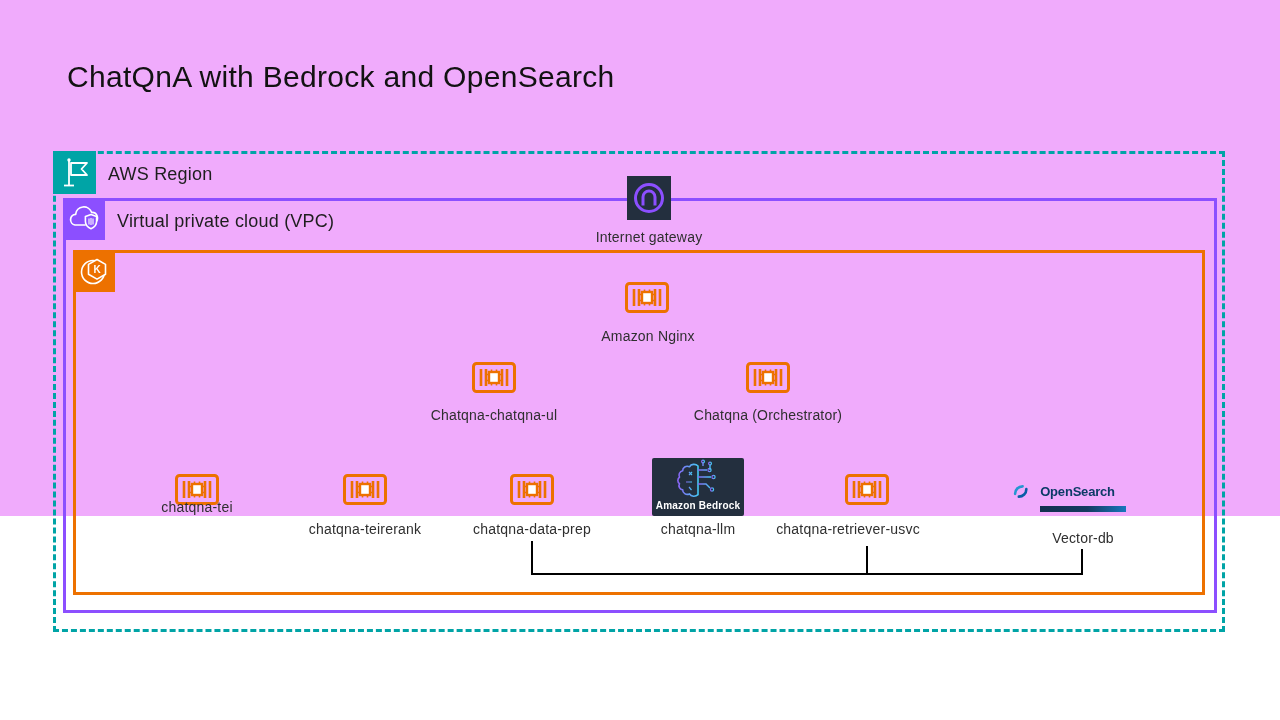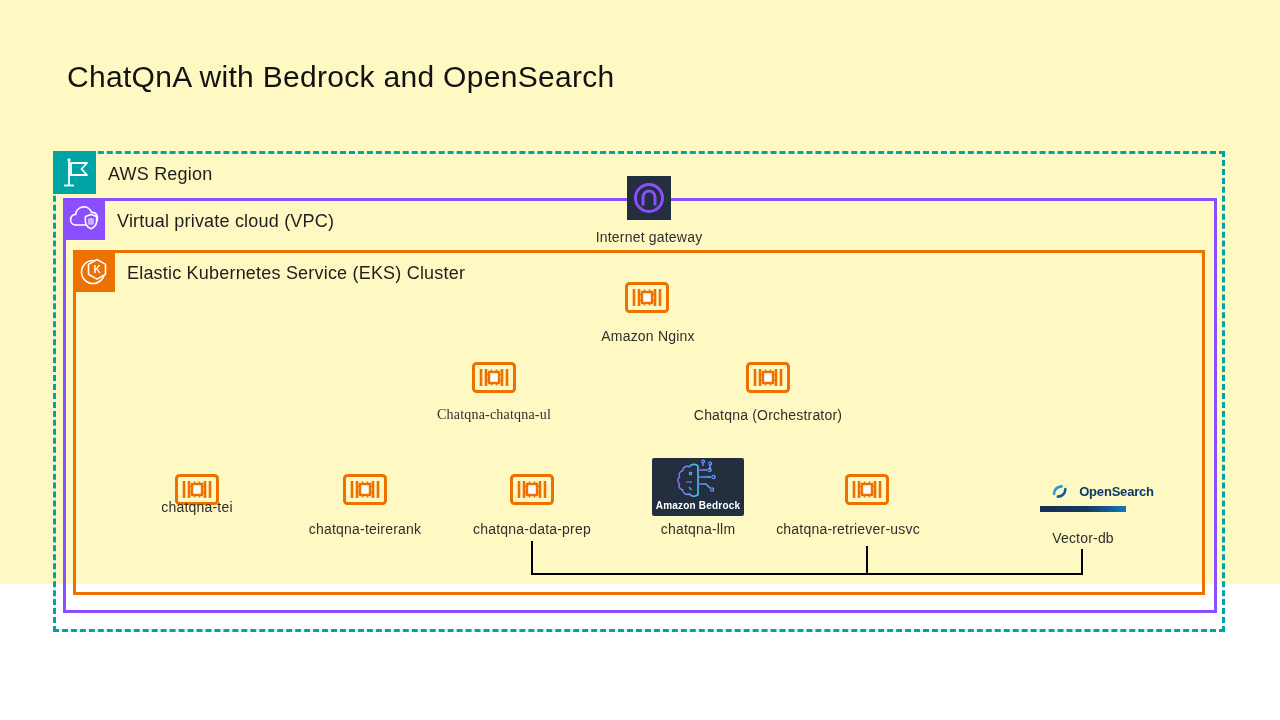--- a/index.html
+++ b/index.html
@@ -1,17 +1,17 @@
 <!DOCTYPE html>
 <html><head>
 <meta charset="utf-8">
 <style>
   * { margin:0; padding:0; box-sizing:border-box; }
   html,body { width:1280px; height:720px; background:#ffffff; font-family:"Liberation Sans", sans-serif; overflow:hidden; }
-  .canvas { position:relative; width:1280px; height:584px; background:#fef9c3; }
+  .canvas { position:relative; width:1280px; height:516px; background:#f0abfc; }
 
   .page-title { position:absolute; left:67px; top:60px; font-size:30px; font-weight:400; letter-spacing:.3px; color:#121212; }
 
   
   .box { position:absolute; background:transparent; }
   .region-box { left:53px; top:151px; width:1172px; height:481px; border:3px dashed #00A4A6; }
   .vpc-box    { left:63px; top:198px; width:1154px; height:415px; border:3px solid #8C4FFF; }
   .eks-box    { left:73px; top:250px; width:1132px; height:345px; border:3px solid #ED7100; }
 
   .corner-icon { position:absolute; display:flex; align-items:center; justify-content:center; }
@@ -26,21 +26,21 @@
 
   
   .node-icon { position:absolute; }
   .node-label { position:absolute; transform:translateX(-50%); white-space:nowrap; font-size:14px; color:#2f2f2f; letter-spacing:.2px; }
 
   .igw-icon { left:627px; top:176px; width:44px; height:44px; background:#232F3E; z-index:5; display:flex; align-items:center; justify-content:center; }
 
   .bedrock { position:absolute; left:652px; top:458px; width:92px; height:58px; background:#232F3E; border-radius:2px; overflow:hidden; }
   .bedrock-text { position:absolute; left:0; right:0; bottom:5px; text-align:center; font-size:10px; font-weight:bold; color:#ffffff; letter-spacing:.2px; }
 
-  .opensearch { position:absolute; left:1103px; top:484px; transform:translateX(-50%); display:flex; align-items:center; gap:12px; }
+  .opensearch { position:absolute; left:1064px; top:484px; transform:translateX(-50%); display:flex; align-items:center; gap:12px; }
   .opensearch-text { font-size:13px; font-weight:bold; color:#0B3A66; letter-spacing:-.2px; }
   .opensearch-bar { position:absolute; left:1040px; top:506px; width:86px; height:6px;
       background:linear-gradient(90deg,#12304F 0%,#143A61 55%,#1877BD 100%); }
 
   .line { position:absolute; background:#000; }
 
   svg { display:block; }
 </style>
 </head>
 <body>
@@ -85,39 +85,38 @@
   <div class="corner-icon eks-icon">
     <svg width="42" height="42" viewBox="0 0 42 42">
       <circle cx="20" cy="22" r="11.5" fill="none" stroke="#fff" stroke-width="1.6"></circle>
       <polygon points="24,9.5 32.5,14.4 32.5,24.2 24,29.1 15.5,24.2 15.5,14.4" fill="#ED7100" stroke="#fff" stroke-width="1.6" stroke-linejoin="round"></polygon>
       <text x="24" y="23.3" text-anchor="middle" font-size="10" font-weight="bold" fill="#fff" font-family="Liberation Sans, sans-serif">K</text>
     </svg>
   </div>
 
   <div class="box-label region-label">AWS Region</div>
   <div class="box-label vpc-label">Virtual private cloud (VPC)</div>
-  <div class="box-label eks-label">Elastic Kubernetes Service (EKS) Cluster</div>
 
   <div class="node-icon igw-icon">
     <svg width="44" height="44" viewBox="0 0 44 44">
       <circle cx="22" cy="22" r="13.5" fill="none" stroke="#8C4FFF" stroke-width="3"></circle>
       <path d="M16 29.5 V21 a6 6 0 0 1 12 0 V29.5" fill="none" stroke="#8C4FFF" stroke-width="3"></path>
     </svg>
   </div>
   <div class="node-label" style="left:649px; top:229px;text-align:center;">Internet gateway</div>
 
   <svg class="node-icon" style="left:625px; top:282px;" width="44" height="31">
       <use href="#pod"></use>
     </svg>
   <div class="node-label" style="left:648px; top:328px;">Amazon Nginx</div>
 
   <svg class="node-icon" style="left:472px; top:362px;" width="44" height="31">
       <use href="#pod"></use>
     </svg>
-  <div class="node-label" style="left:494px; top:407px;font-family:Liberation Serif, serif;">Chatqna-chatqna-ul</div>
+  <div class="node-label" style="left:494px; top:407px;">Chatqna-chatqna-ul</div>
 
   <svg class="node-icon" style="left:746px; top:362px;" width="44" height="31">
       <use href="#pod"></use>
     </svg>
   <div class="node-label" style="left:768px; top:407px;">Chatqna (Orchestrator)</div>
 
   <svg class="node-icon" style="left:175px; top:474px;" width="44" height="31">
       <use href="#pod"></use>
     </svg>
   <div class="node-label" style="left:197px; top:499px;">chatqna-tei</div>

